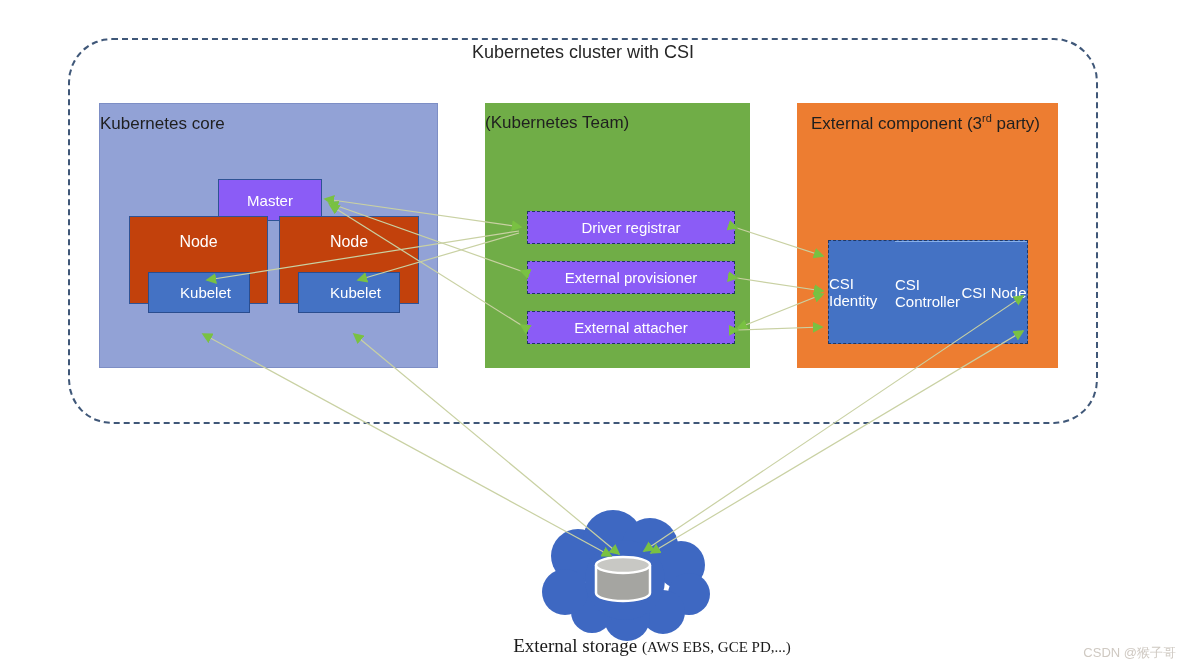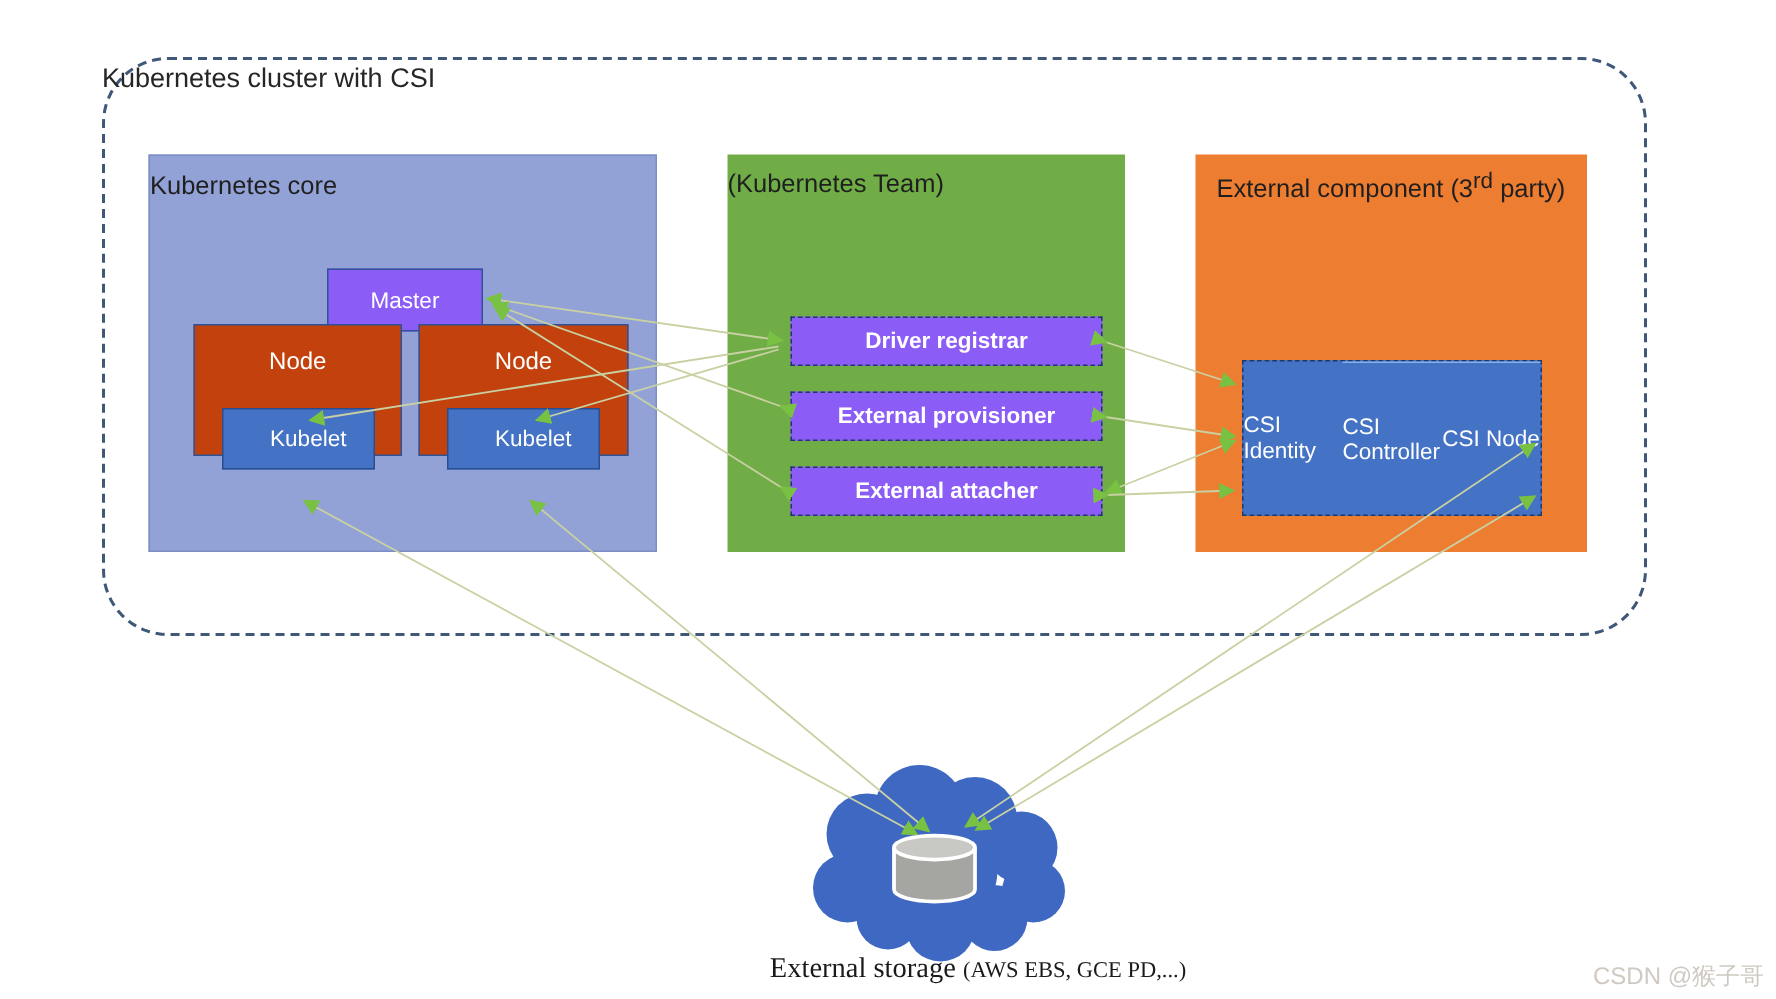--- a/index.html
+++ b/index.html
@@ -7,52 +7,52 @@
     position:relative;width:1184px;height:666px;background:#ffffff;overflow:hidden;
     font-family:"Liberation Sans", sans-serif;
   }
   .abs{position:absolute;}
   
   #cluster-border{
     left:68px;top:38px;width:1030px;height:386px;
     border:2px dashed #3f5778;border-radius:44px;box-sizing:border-box;
   }
   #cluster-title{
-    left:68px;top:42px;width:1030px;
+    left:68px;top:42px;width:1030px;text-align:center;
     font-size:18px;color:#262626;
   }
   
   #core-box{left:99px;top:103px;width:339px;height:265px;background:#92a2d6;border:1px solid #7d8ec5;box-sizing:border-box;}
   .panel-title{position:absolute;left:0;right:0;top:9px;font-size:17px;color:#1f1f1f;line-height:1.25;}
   .bluebox{position:absolute;background:#8b5cf6;color:#ffffff;display:flex;align-items:center;justify-content:center;font-size:15px;box-sizing:border-box;}
   #master-box{left:118px;top:75px;width:104px;height:42px;border:1px solid #2e5395;}
   .node-box{position:absolute;top:112px;width:139px;height:88px;background:#c2410c;border:1.5px solid #2e5395;box-sizing:border-box;}
   #node-1{left:29px;}
   #node-2{left:179px;width:140px;}
   .node-label{position:absolute;left:0;right:0;top:16px;text-align:center;color:#ffffff;font-size:16px;}
   .kubelet-box{position:absolute;left:18px;top:55px;width:102px;height:41px;background:#4472c4;border:1px solid #2a4d8f;color:#fff;display:flex;align-items:center;justify-content:center;font-size:15px;box-sizing:border-box;padding-left:13px;}
   
   #green-box{left:485px;top:103px;width:265px;height:265px;background:#70ad47;}
-  .green-comp{left:42px;width:208px;height:33px;border:1px dashed #1f3864;font-weight:bold;}
+  .green-comp{left:42px;width:208px;height:33px;border:1px dashed #1f3864;}
   #comp-registrar{top:108px;}
   #comp-provisioner{top:158px;}
   #comp-attacher{top:208px;}
   
   #orange-box{left:797px;top:103px;width:261px;height:265px;background:#ed7d31;}
   #orange-title{padding:0 14px;}
   #csi-block{position:absolute;left:31px;top:137px;width:200px;height:104px;background:#4472c4;border:1px dashed #1f3864;box-sizing:border-box;display:flex;flex-direction:row;}
   .csi-row{flex:1;display:flex;align-items:center;justify-content:center;color:#ffffff;font-size:15px;}
   .csi-row + .csi-row{border-top:1px solid #8ab1e8;}
-  sup{font-size:15px;}
+  sup{font-size:11px;}
   
   #storage-label{left:402px;top:635px;width:500px;text-align:center;color:#1a1a1a;font-family:Liberation Serif, serif;}
   #storage-label .main{font-size:19px;}
   #storage-label .detail{font-size:15px;}
   
-  #watermark{right:8px;bottom:4px;font-size:16px;color:#cfc9c2;}
+  #watermark{right:8px;bottom:4px;font-size:13px;color:#cfc9c2;}
   
   #overlay{position:absolute;left:0;top:0;width:1184px;height:666px;pointer-events:none;}
 </style>
 </head>
 <body>
 
 <div id="canvas">
 
   <div id="cluster-border" class="abs"></div>
 

